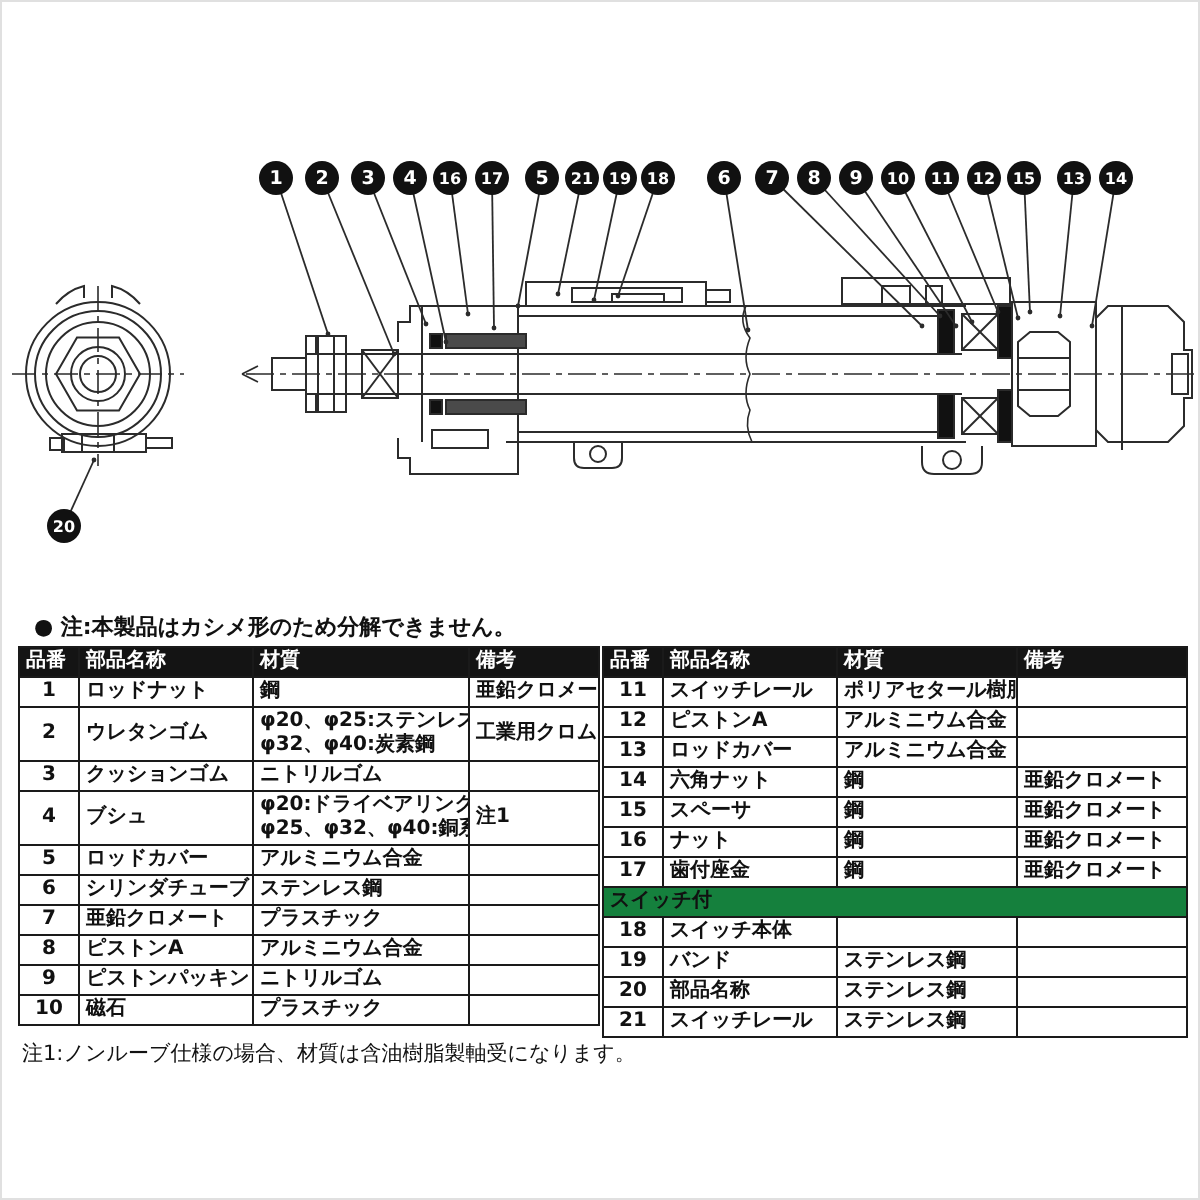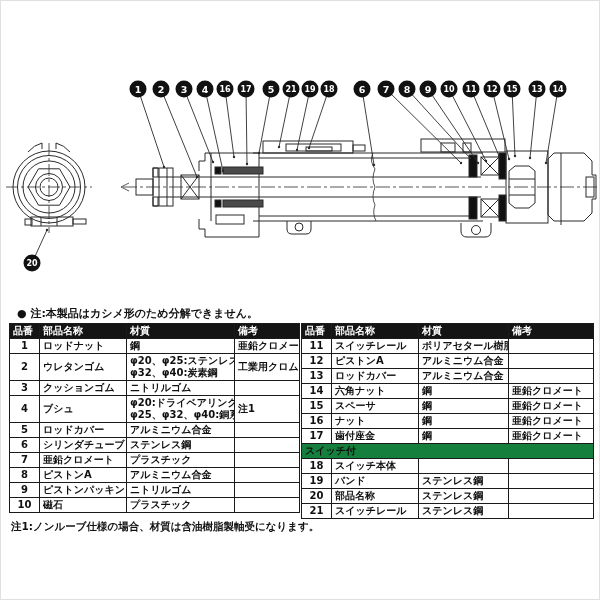--- a/index.html
+++ b/index.html
@@ -10,21 +10,21 @@
   .note-top { position:absolute; left:16px; top:305px; font-size:11px; font-weight:bold; letter-spacing:0; }
   .tables { position:absolute; left:0; top:322px; width:600px; }
   table { border-collapse:collapse; table-layout:fixed; font-size:10px; font-weight:bold; position:absolute; top:0; }
   #table-left  { left:8px;   width:290px; }
   #table-right { left:300px; width:292px; }
   th, td { border:1px solid #1a1a1a; padding:1px 3px; vertical-align:middle; line-height:12px; overflow:hidden; white-space:nowrap; }
   thead th { background:#141414; color:#fff; text-align:left; height:15px; font-size:10px; }
   td.c-no { text-align:center; }
   tr { height:15px;margin-left:39px; }
   tr.section-row td { background:#15803d; font-weight:bold; }
-  .note-bottom { position:absolute; left:10px; top:519px; font-size:10.5px; font-weight:bold;text-align:right; }
+  .note-bottom { position:absolute; left:10px; top:519px; font-size:10.5px; font-weight:normal;text-align:right; }
   .mat-line { display:block; }
 </style>
 </head>
 <body>
 
 <div class="page">
 
   <svg id="diagram" width="600" height="300" viewBox="0 0 600 300">
     <g stroke="#2b2b2b" stroke-width="1" fill="none">
 

